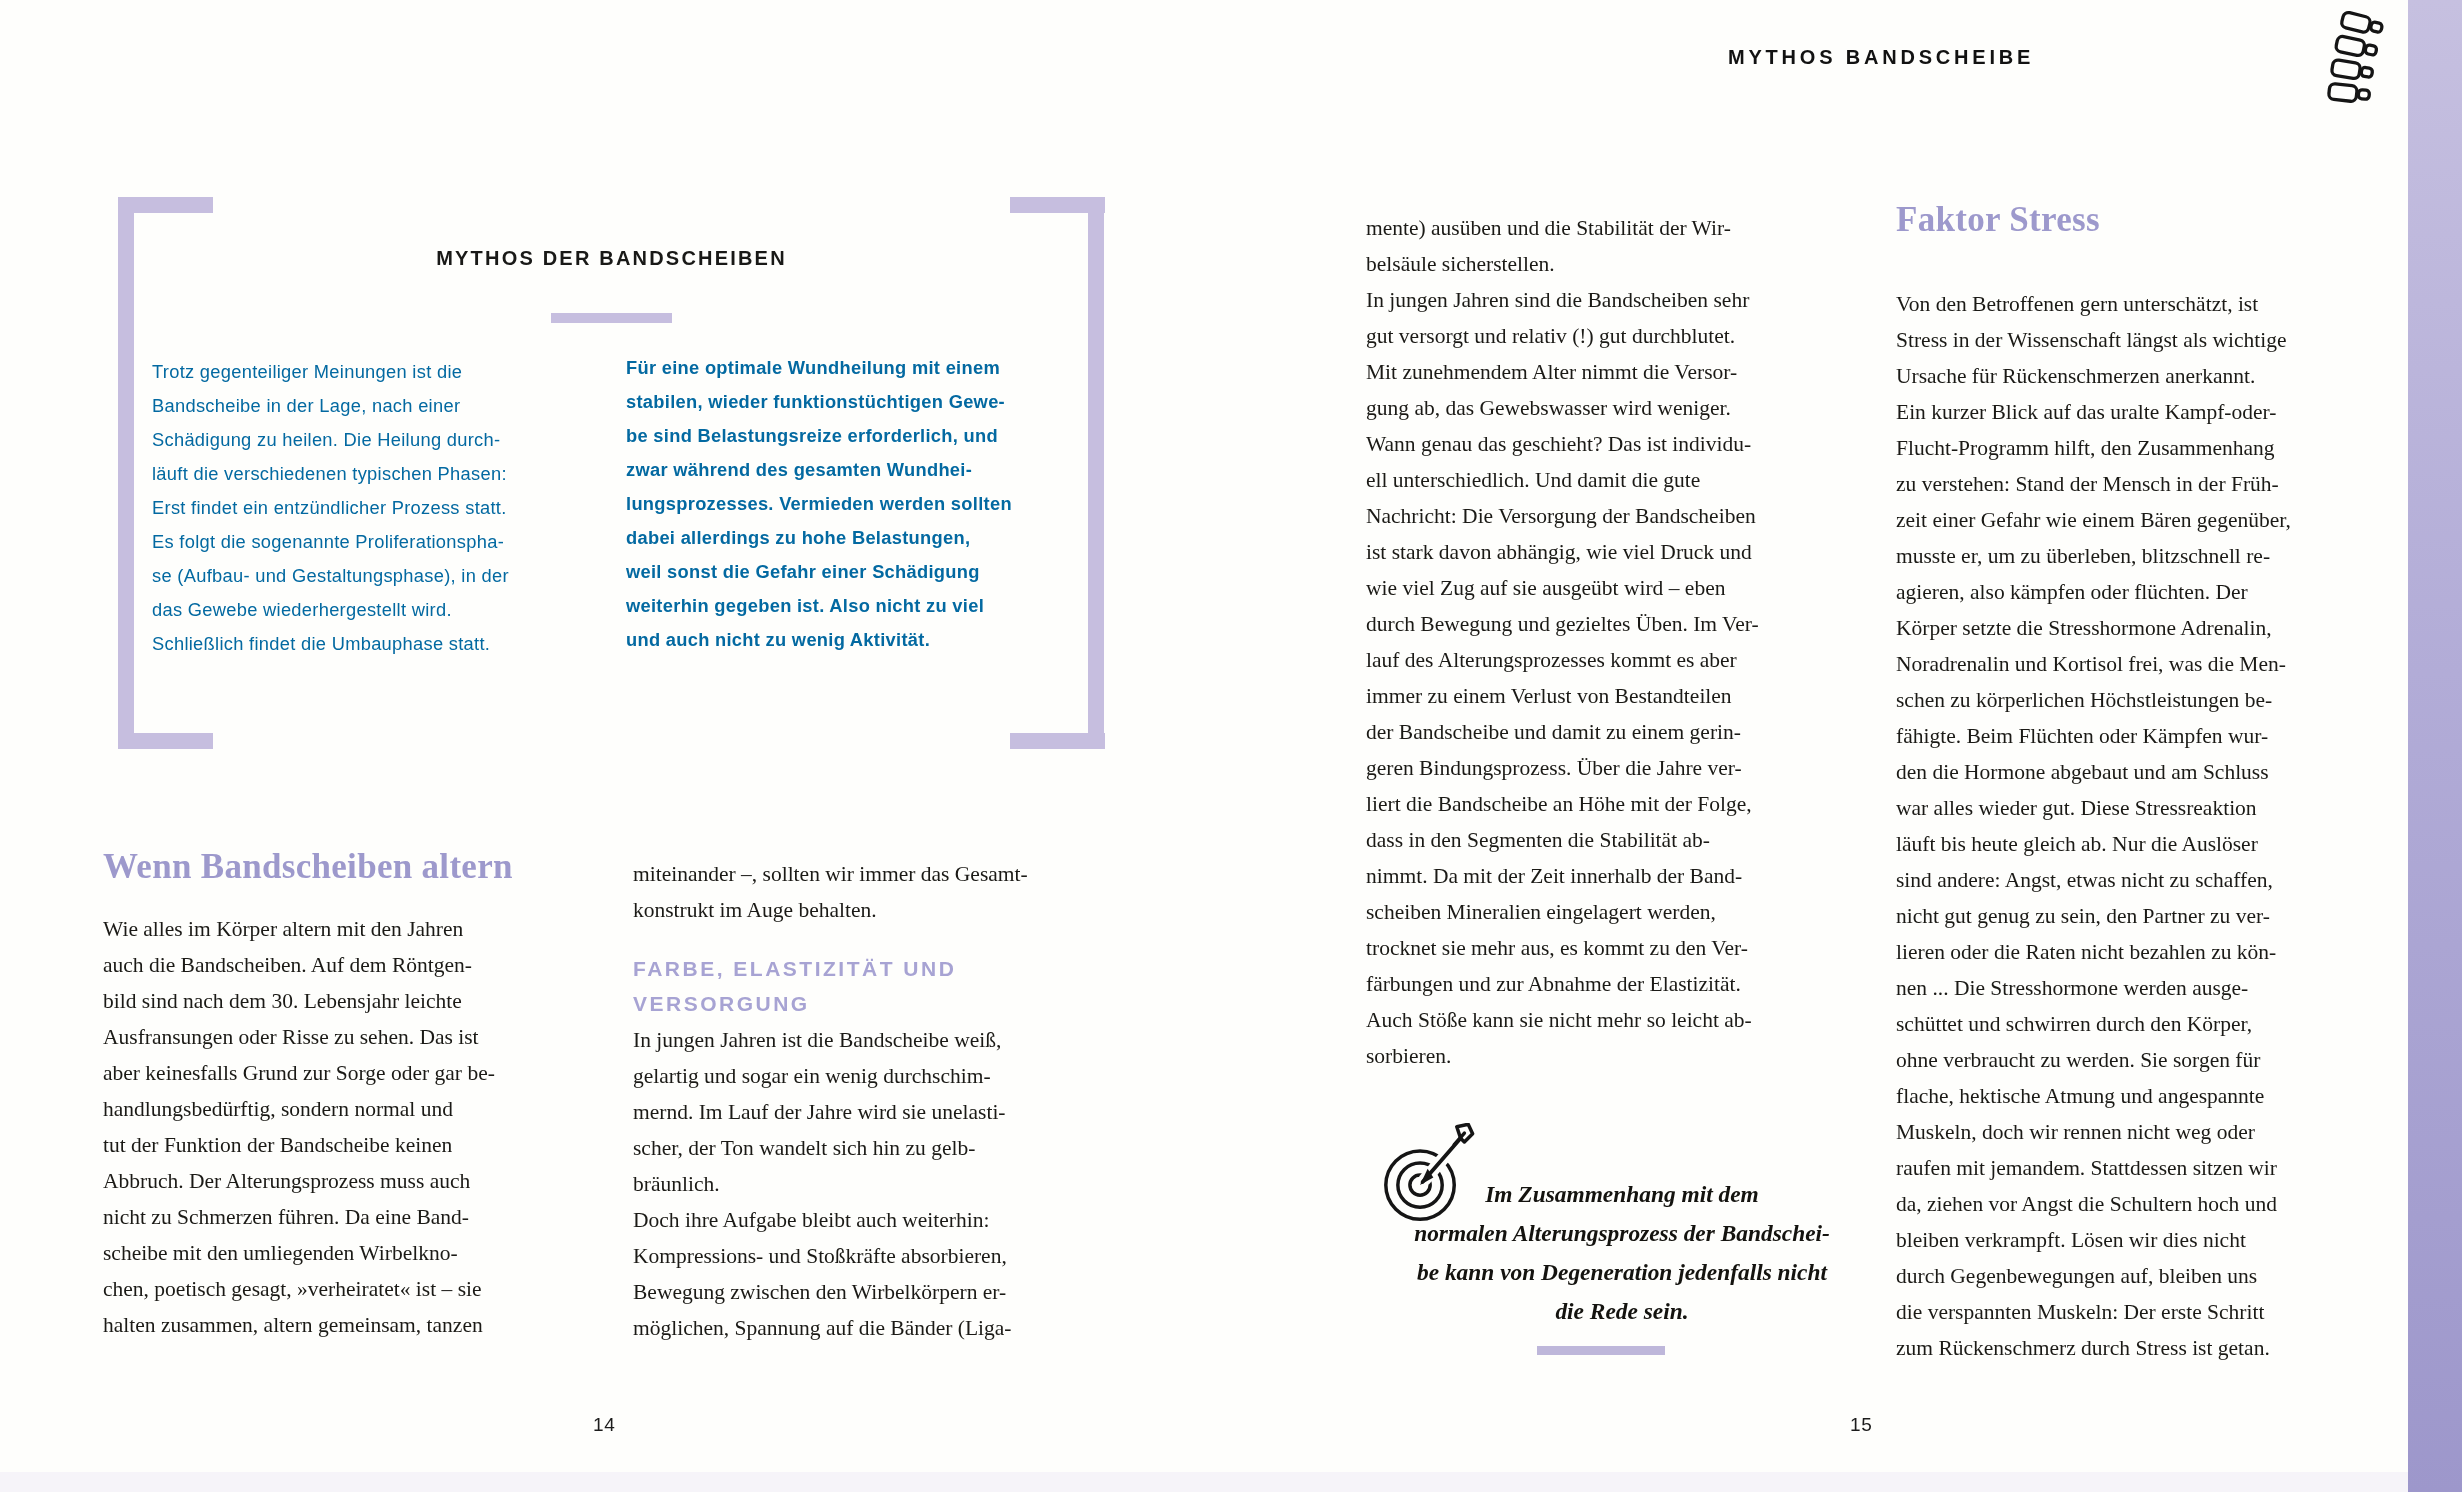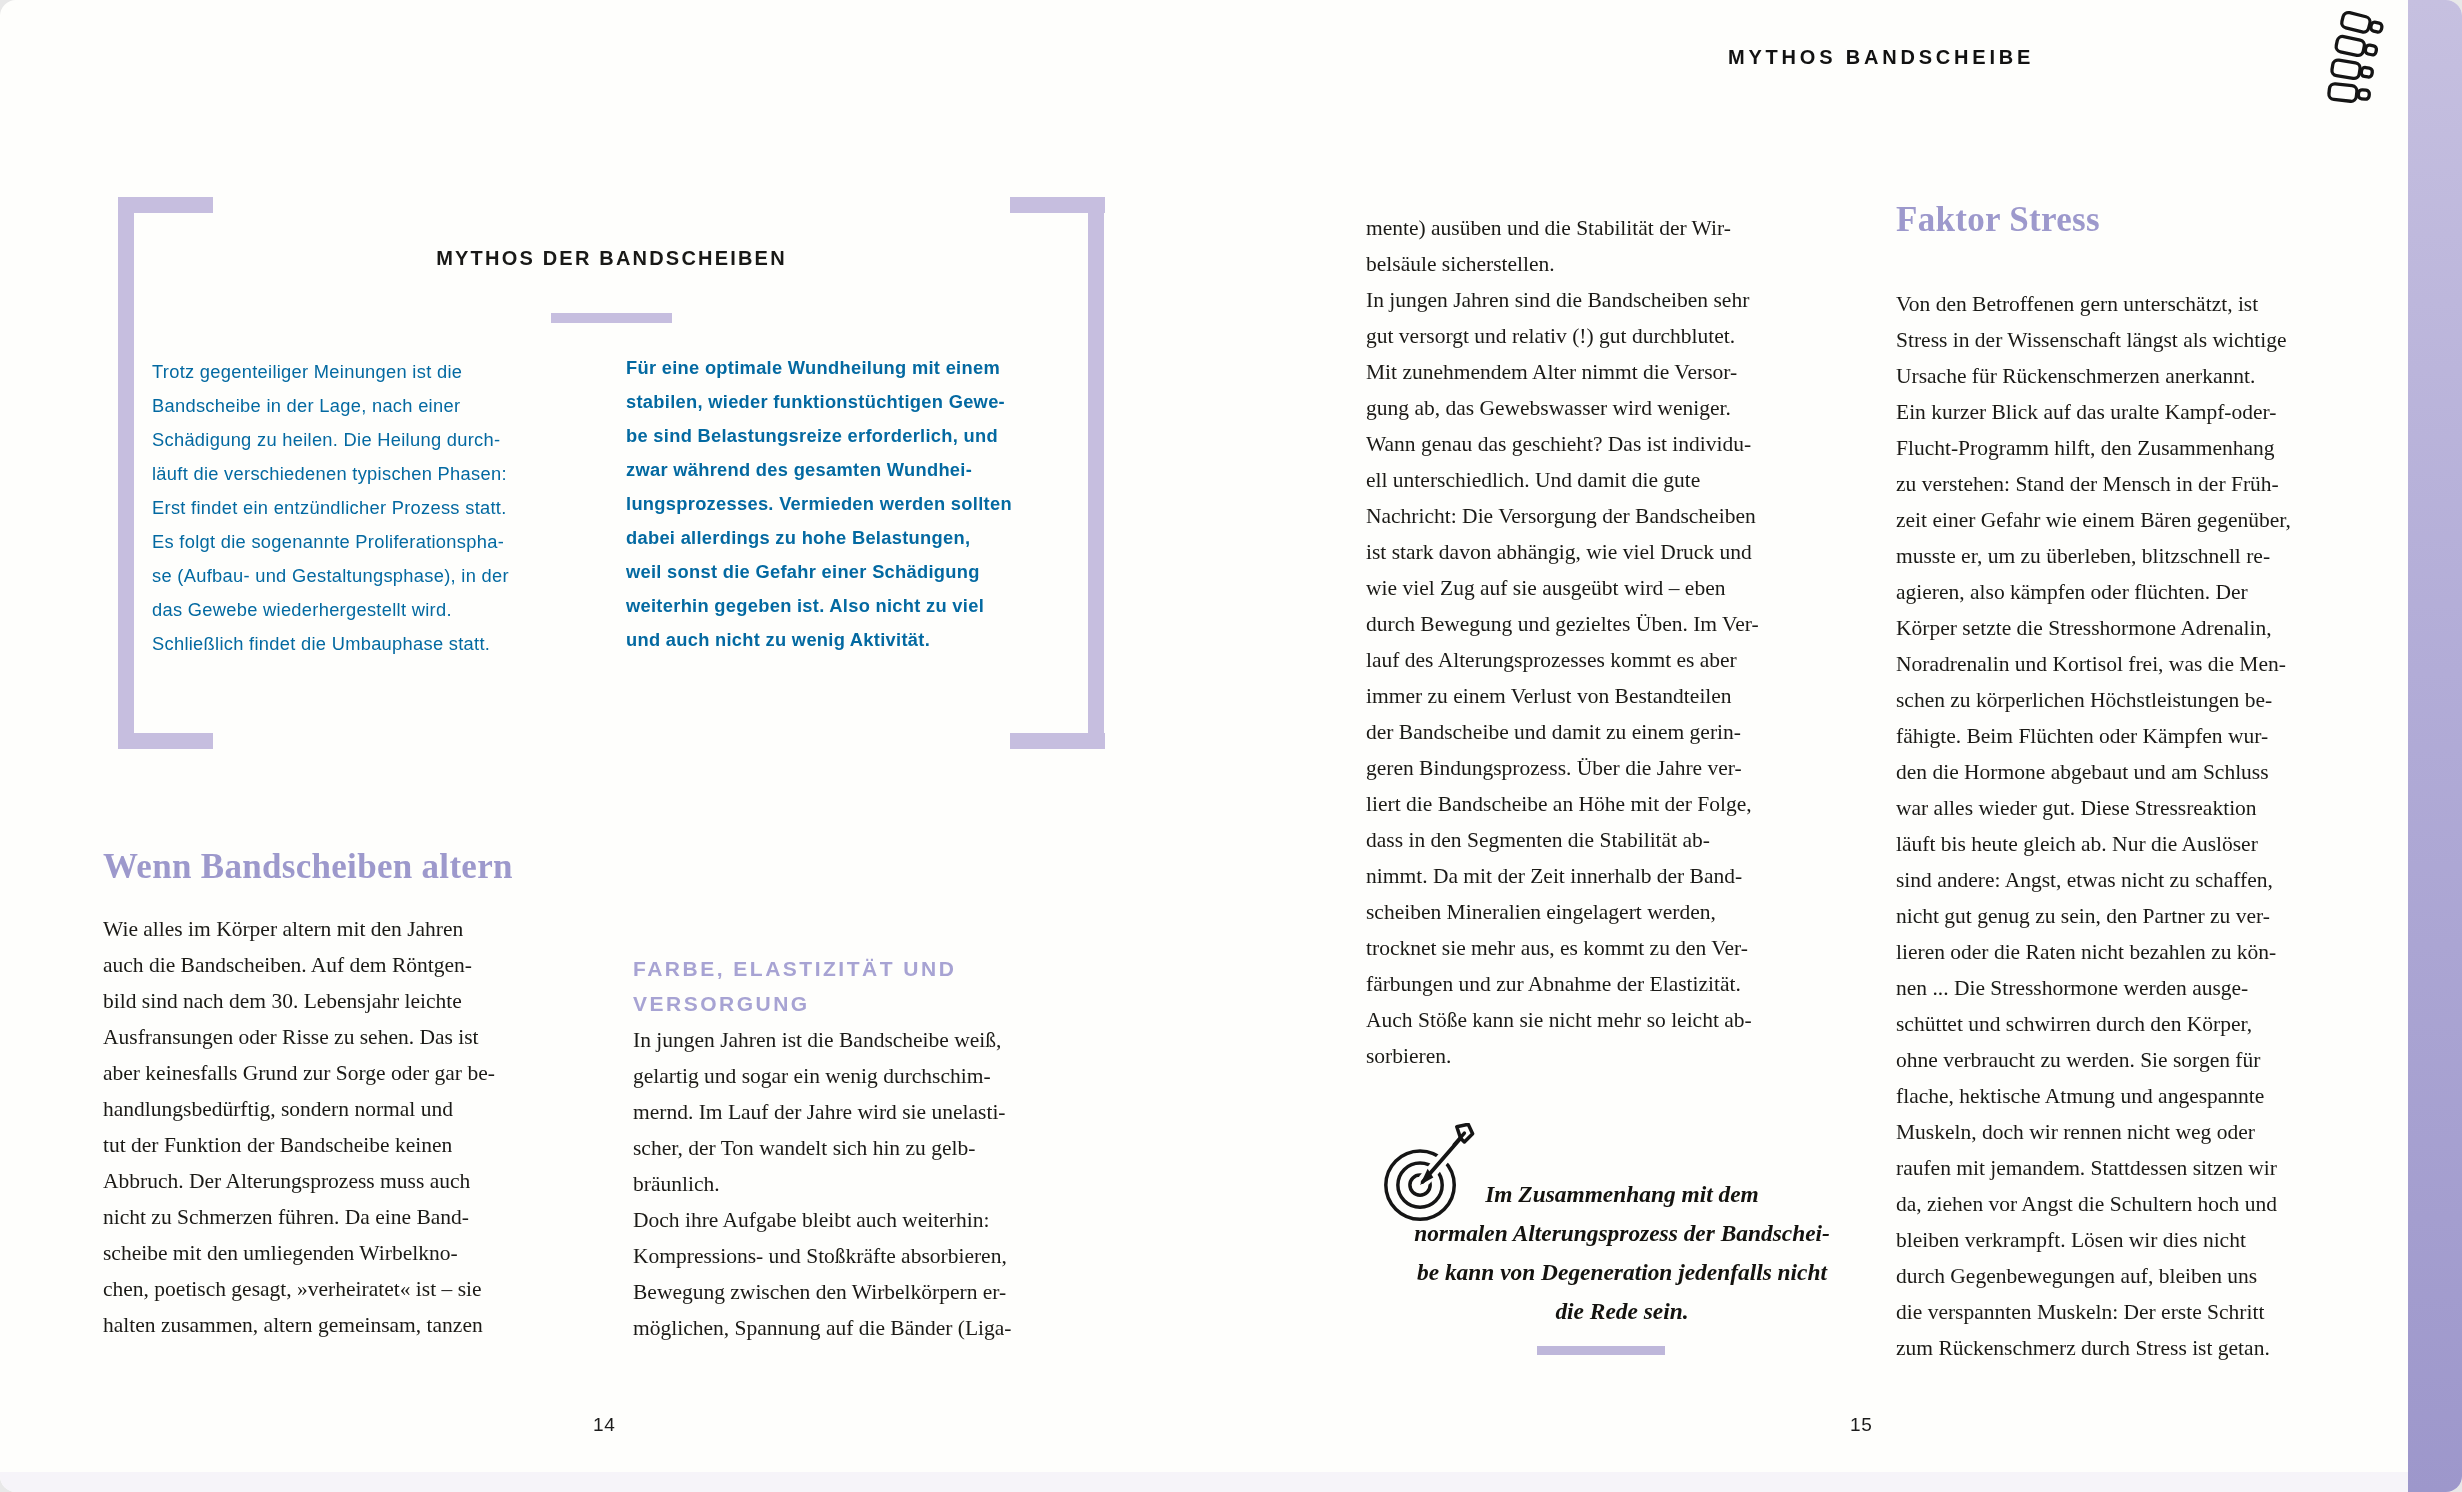--- a/index.html
+++ b/index.html
@@ -2,21 +2,20 @@
 <html lang="de" style="font-size:10px"><head>
 <meta charset="utf-8">
 <style>
   html,body{margin:0;padding:0;background:#e8e8e8;}
   #page{
     position:relative;
     width:2462px;height:1492px;
     background:#fefefc;
     overflow:hidden;
     font-family:"Liberation Sans",sans-serif;
-    border-radius:16px;
   }
   .abs{position:absolute;}
 
   
   .chapter-title{
     left:1728px;top:47px;
     font:700 20px/1 "Liberation Sans",sans-serif;
     letter-spacing:3.8px;color:#121212;
   }
   .spine-icon{left:2324px;top:7.6px;width:66px;height:104px;}
@@ -158,20 +157,22 @@
 bild sind nach dem 30. Lebensjahr leichte
 Ausfransungen oder Risse zu sehen. Das ist
 aber keinesfalls Grund zur Sorge oder gar be-
 handlungsbedürftig, sondern normal und
 tut der Funktion der Bandscheibe keinen
 Abbruch. Der Alterungsprozess muss auch
 nicht zu Schmerzen führen. Da eine Band-
 scheibe mit den umliegenden Wirbelkno-
 chen, poetisch gesagt, »verheiratet« ist – sie
 halten zusammen, altern gemeinsam, tanzen</div>
+  <div class="abs serif-body bcol2-intro">miteinander –, sollten wir immer das Gesamt-
+konstrukt im Auge behalten.</div>
   <div class="abs subhead">FARBE, ELASTIZITÄT UND
 VERSORGUNG</div>
   <div class="abs serif-body bcol2-body">In jungen Jahren ist die Bandscheibe weiß,
 gelartig und sogar ein wenig durchschim-
 mernd. Im Lauf der Jahre wird sie unelasti-
 scher, der Ton wandelt sich hin zu gelb-
 bräunlich.
 Doch ihre Aufgabe bleibt auch weiterhin:
 Kompressions- und Stoßkräfte absorbieren,
 Bewegung zwischen den Wirbelkörpern er-

